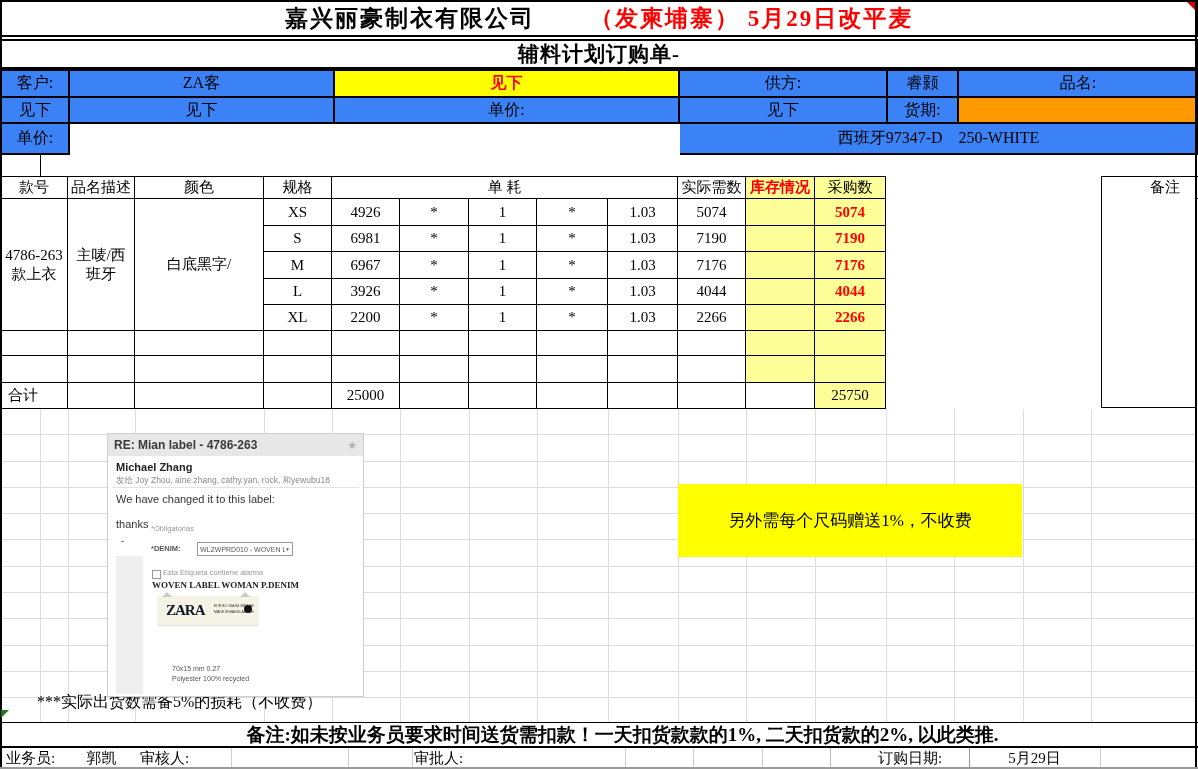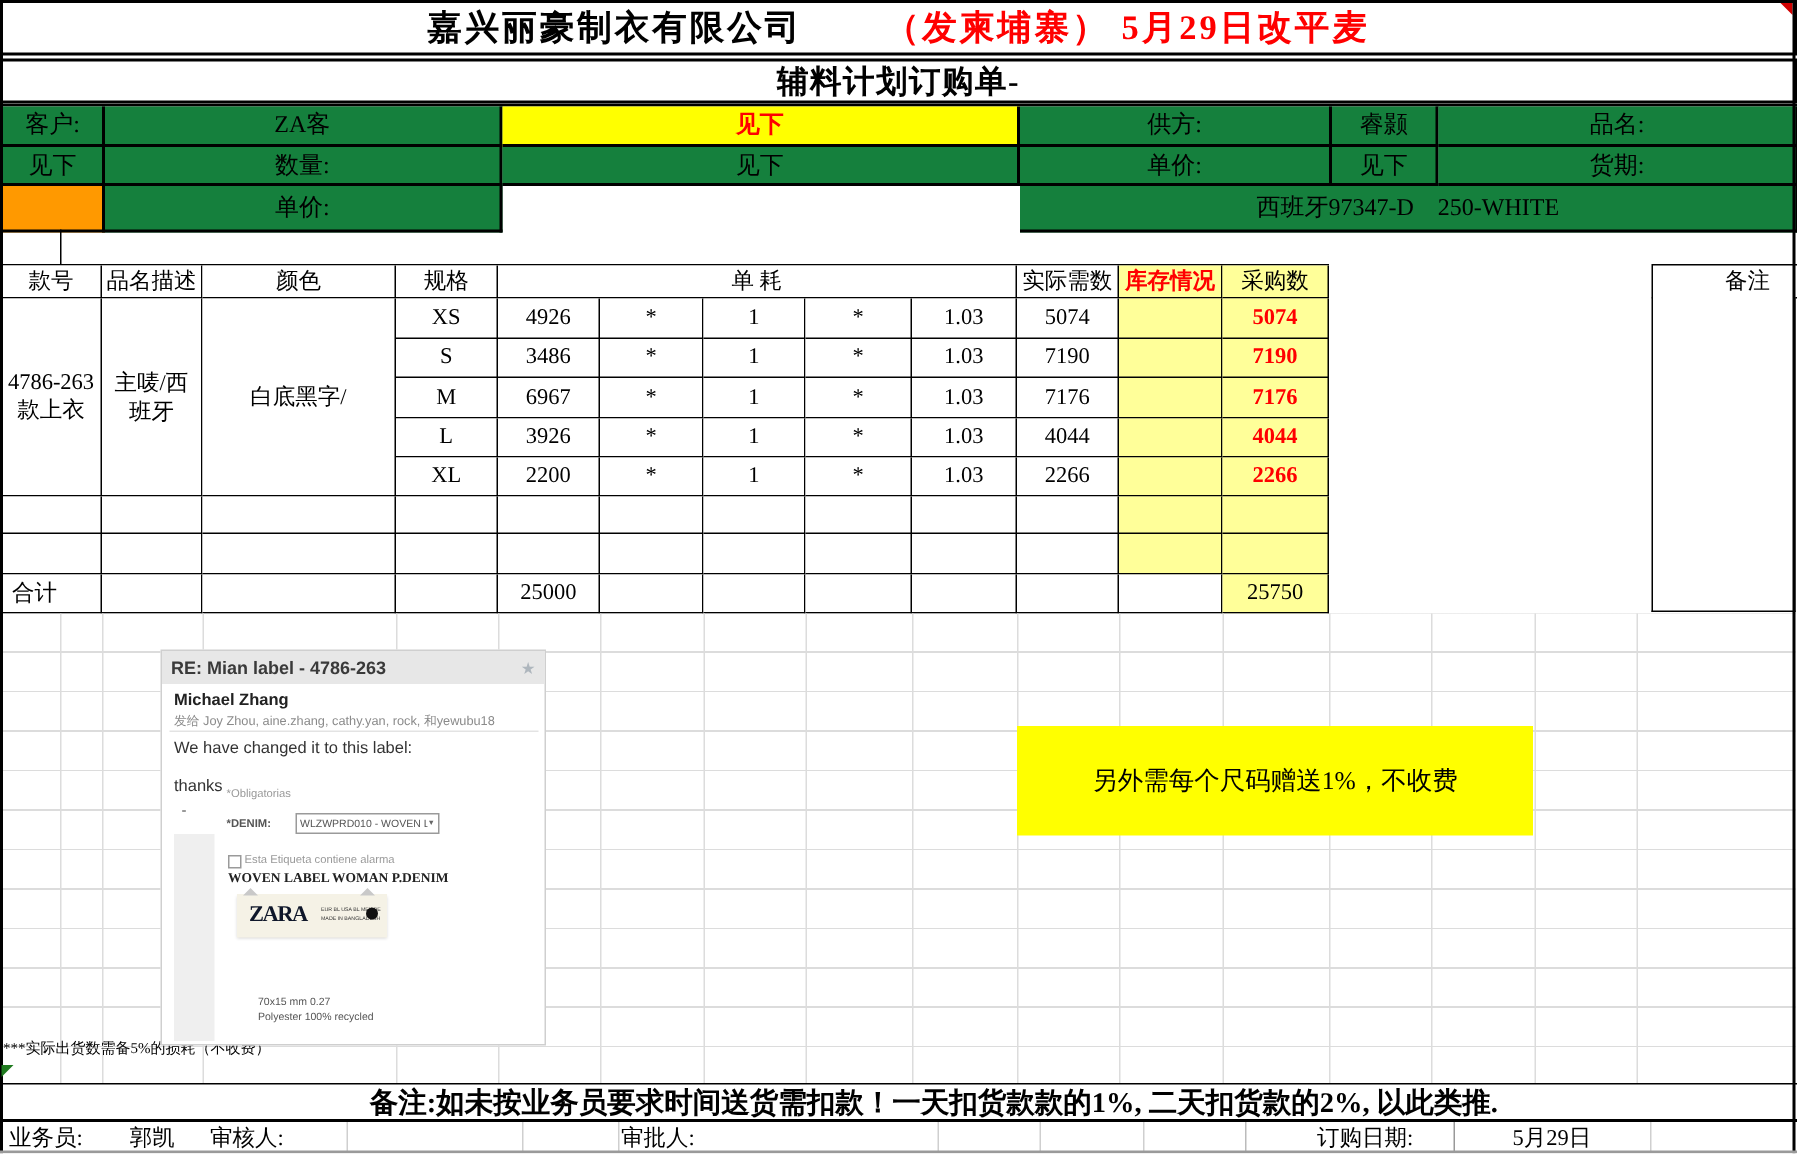--- a/index.html
+++ b/index.html
@@ -8,21 +8,21 @@
   .abs{position:absolute;box-sizing:border-box;}
   
   .titlebox{border:2px solid #000;display:flex;align-items:center;justify-content:center;background:#fff;}
   .t1-company{font-size:23px;font-weight:bold;letter-spacing:2px;}
   .t1-red{font-size:23px;font-weight:bold;color:#FF0000;margin-left:55px;letter-spacing:2px;}
   .t2{font-size:21px;font-weight:bold;letter-spacing:1px;}
   
   #info{left:0;top:69px;display:grid;grid-template-columns:68px 265px 345px 208px 71px 240px;
         grid-template-rows:27px 26px 31px;border-left:2px solid #000;border-top:2px solid #000;background:#fff;}
   .ic{border-right:2px solid #000;border-bottom:2px solid #000;display:flex;align-items:center;justify-content:center;
-      font-size:16px;box-sizing:border-box;background:#15803d;}
+      font-size:16px;box-sizing:border-box;background:#3b82f6;}
   .ylw{background:#FFFF00;color:#FF0000;font-weight:bold;}
   .org{background:#FF9900;}
   
   #tbl{left:0;top:176px;display:grid;border-left:1px solid #000;border-top:1px solid #000;background:#fff;
        grid-template-columns:67px 67px 129px 68px 68px 69px 68px 71px 70px 68px 69px 71px;
        grid-template-rows:22px 27px 26px 27px 26px 26px 25px 27px 26px;}
   .tc{border-right:1px solid #000;border-bottom:1px solid #000;display:flex;align-items:center;justify-content:center;
       font-size:15px;background:#fff;box-sizing:border-box;text-align:center;}
   .yl{background:#FFFF99;}
   .redv{color:#FF0000;font-weight:bold;}
@@ -31,21 +31,21 @@
   
   #remark-h{left:1101px;top:176px;width:100px;height:23px;border:1px solid #000;display:flex;align-items:center;justify-content:center;font-size:15px;background:#fff;padding-left:28px;}
   #remark-b{left:1101px;top:198px;width:96px;height:210px;border:1px solid #000;border-top:none;background:#fff;}
   
   #gridzone{left:0;top:409px;width:1197px;height:313px;
      background:repeating-linear-gradient(to bottom,transparent 0,transparent 25.3px,#dcdcdc 25.3px,#dcdcdc 26.3px);}
   .vline{position:absolute;top:409px;width:1px;height:313px;background:#dcdcdc;}
   
   #gift{left:678px;top:484px;width:344px;height:73px;background:#FFFF00;display:flex;align-items:center;justify-content:center;font-size:17px;}
   
-  #loss{left:2px;top:692px;font-size:10px;white-space:nowrap;z-index:3;}
+  #loss{left:2px;top:692px;font-size:16px;white-space:nowrap;z-index:3;padding-left:35px;}
   
   #email{left:107px;top:433px;width:257px;height:264px;background:#fff;border:1px solid #cfcfcf;z-index:5;
          font-family:"Liberation Sans","DejaVu Sans",sans-serif;color:#333;}
   #email .ehead{position:absolute;left:0;top:0;width:100%;height:22px;background:#e7e7e7;display:flex;align-items:center;box-sizing:border-box;padding:0 6px;}
   #email .esubj{font-size:12px;font-weight:bold;color:#3a3a3a;flex:1;white-space:nowrap;overflow:hidden;}
   #email .estar{color:#aeb6bd;font-size:11px;}
   .eel{position:absolute;white-space:nowrap;}
   .hair{position:absolute;height:1px;background:#e3e3e3;}
   #estrip{position:absolute;left:8px;top:122px;width:27px;height:138px;background:#efefef;}
   #edrop{position:absolute;left:89px;top:108px;width:96px;height:14px;border:1px solid #9a9a9a;font-size:7px;display:flex;align-items:center;box-sizing:border-box;padding:0 2px;color:#555;background:#fff;}
@@ -85,21 +85,20 @@
 
   <div class="abs" id="info">
     <div class="ic">客户:</div>
     <div class="ic">ZA客</div>
     <div class="ic ylw">见下</div>
     <div class="ic">供方:</div>
     <div class="ic">睿颢</div>
 
     <div class="ic">品名:</div>
     <div class="ic">见下</div>
-    <div class="ic">数量:</div>
     <div class="ic">见下</div>
     <div class="ic">单价:</div>
     <div class="ic">见下</div>
 
     <div class="ic">货期:</div>
     <div class="ic org"></div>
     <div class="ic">单价:</div>
     <div class="ic" style="grid-column:4/7;white-space:pre;">西班牙97347-D    250-WHITE</div>
   </div>
   <div class="abs" id="gapline"></div>
@@ -124,21 +123,21 @@
     <div class="tc" style="grid-area:2/5">4926</div>
     <div class="tc" style="grid-area:2/6">*</div>
     <div class="tc" style="grid-area:2/7">1</div>
     <div class="tc" style="grid-area:2/8">*</div>
     <div class="tc" style="grid-area:2/9">1.03</div>
     <div class="tc" style="grid-area:2/10">5074</div>
     <div class="tc yl" style="grid-area:2/11"></div>
     <div class="tc yl redv" style="grid-area:2/12">5074</div>
 
     <div class="tc" style="grid-area:3/4">S</div>
-    <div class="tc" style="grid-area:3/5">3486</div>
+    <div class="tc" style="grid-area:3/5">6981</div>
     <div class="tc" style="grid-area:3/6">*</div>
     <div class="tc" style="grid-area:3/7">1</div>
     <div class="tc" style="grid-area:3/8">*</div>
     <div class="tc" style="grid-area:3/9">1.03</div>
     <div class="tc" style="grid-area:3/10">7190</div>
     <div class="tc yl" style="grid-area:3/11"></div>
     <div class="tc yl redv" style="grid-area:3/12">7190</div>
 
     <div class="tc" style="grid-area:4/4">M</div>
     <div class="tc" style="grid-area:4/5">6967</div>

